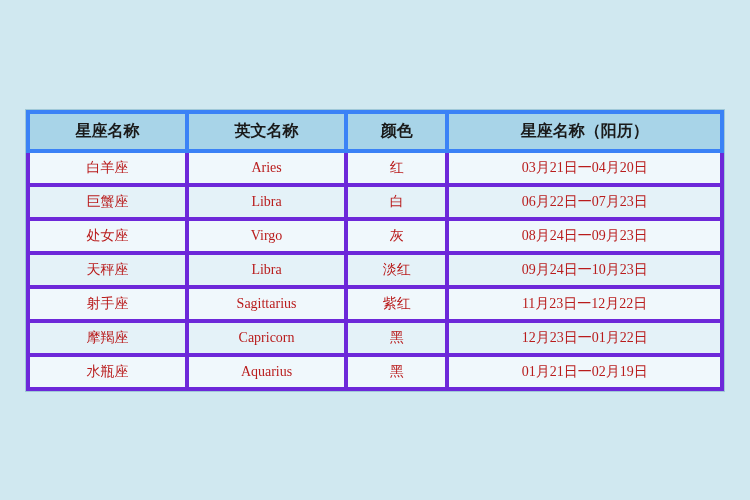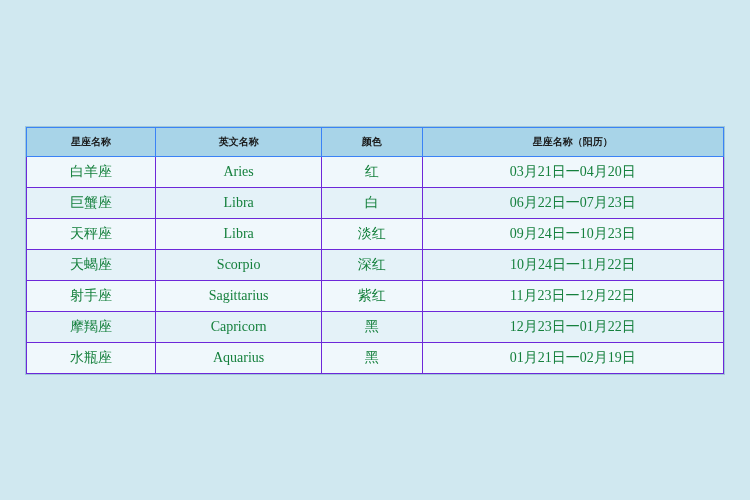--- a/index.html
+++ b/index.html
@@ -28,41 +28,41 @@
     table {
       width: 100%;
       border-collapse: collapse;
     }
 
     thead tr {
       background-color: #a8d4e8;
     }
 
     thead th {
-      border: 1px solid #3b82f6;
+      border: 4px solid #3b82f6;
       padding: 7px 10px;
       text-align: center;
       font-weight: bold;
       color: #1a1a1a;
-      font-size: 10px;
+      font-size: 16px;
     }
 
     tbody tr {
       background-color: #f0f8fc;
     }
 
     tbody tr:nth-child(even) {
       background-color: #e4f2f8;
     }
 
     tbody td {
-      border: 1px solid #6d28d9;
+      border: 4px solid #6d28d9;
       padding: 6px 10px;
       text-align: center;
-      color: #15803d;
+      color: #b91c1c;
       font-size: 14px;
     }
 
     tbody td:first-child {
       font-weight: normal;
     }
   </style>
 </head>
 <body>
 
@@ -83,30 +83,30 @@
           <td>红</td>
           <td>03月21日一04月20日</td>
         </tr>
         <tr>
           <td>巨蟹座</td>
           <td>Libra</td>
           <td>白</td>
           <td>06月22日一07月23日</td>
         </tr>
         <tr>
+          <td>处女座</td>
+          <td>Virgo</td>
+          <td>灰</td>
+          <td>08月24日一09月23日</td>
+        </tr>
+        <tr>
           <td>天秤座</td>
           <td>Libra</td>
           <td>淡红</td>
           <td>09月24日一10月23日</td>
-        </tr>
-        <tr>
-          <td>天蝎座</td>
-          <td>Scorpio</td>
-          <td>深红</td>
-          <td>10月24日一11月22日</td>
         </tr>
         <tr>
           <td>射手座</td>
           <td>Sagittarius</td>
           <td>紫红</td>
           <td>11月23日一12月22日</td>
         </tr>
         <tr>
           <td>摩羯座</td>
           <td>Capricorn</td>

